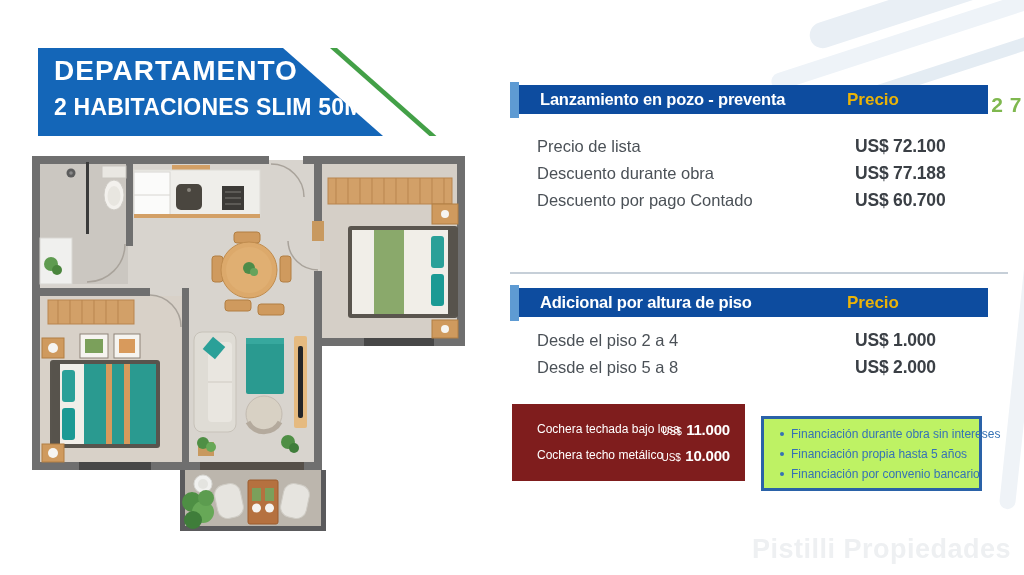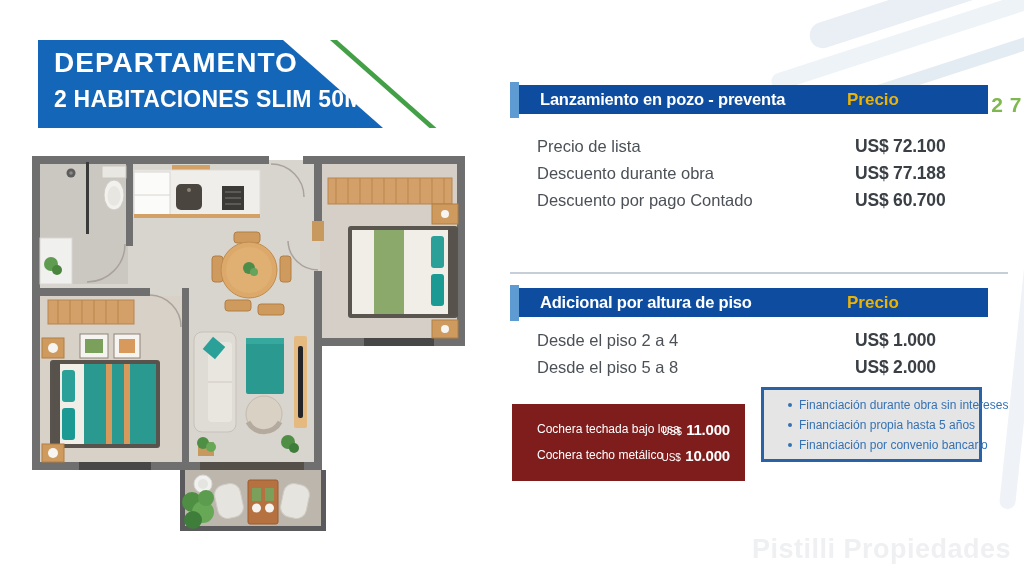--- a/index.html
+++ b/index.html
@@ -8,21 +8,21 @@
   #app { position:relative; width:1024px; height:575px; background:#ffffff; overflow:hidden; }
 
   
   .streak { position:absolute; border-radius:14px; z-index:0; }
   .streak.s1 { right:-40px; top:-14px; width:260px; height:26px; background:#e9eff5; transform:rotate(-18deg); }
   .streak.s2 { right:-60px; top:26px;  width:320px; height:17px; background:#eef3f8; transform:rotate(-18deg); }
   .streak.s3 { right:-24px; top:64px;  width:210px; height:13px; background:#e4ecf3; transform:rotate(-18deg); }
   .streak.s4 { right:-8px;  top:180px; width:16px;  height:330px; background:#eff3f7; transform:rotate(6deg); }
 
   
-  .banner { position:absolute; left:38px; top:40px; width:352px; height:88px; z-index:3; }
+  .banner { position:absolute; left:38px; top:48px; width:352px; height:88px; z-index:3; }
   .banner-blue { position:absolute; inset:0; background:#1466b8;
                  clip-path:polygon(0 0, 245px 0, 345px 100%, 0 100%); }
   .banner-green { position:absolute; left:292px; top:0; width:7px; height:88px;
                   background:#43a047; transform:skewX(48.5deg); transform-origin:top left; }
   .banner-line1 { position:absolute; left:16px; top:7px; color:#ffffff; font-size:28px;
                   font-weight:bold; letter-spacing:1px; }
   .banner-line2 { position:absolute; left:16px; top:46px; color:#ffffff; font-size:23px;
                   font-weight:bold; letter-spacing:0.2px; white-space:nowrap; }
 
   
@@ -48,23 +48,23 @@
   
   .parking { position:absolute; left:512px; top:404px; width:233px; height:77px; background:#7f1d1d;
              z-index:3; display:flex; flex-direction:column; justify-content:center; gap:7px; }
   .parking .prow { position:relative; height:19px; line-height:19px; }
   .parking .plabel { position:absolute; left:25px; color:#ffffff; font-size:12px; white-space:nowrap; }
   .parking .pvalue { position:absolute; right:15px; color:#ffffff; white-space:nowrap; }
   .parking .pcur { font-size:10px; font-weight:normal; }
   .parking .pamt { font-size:15px; font-weight:bold; letter-spacing:-0.2px; }
 
   
-  .financing { position:absolute; left:761px; top:387px; width:221px; height:75px; background:#e5e5e5;
+  .financing { position:absolute; left:761px; top:416px; width:221px; height:75px; background:#bef264;
                border:3px solid #2a62a8; z-index:3; display:flex; flex-direction:column;
-               justify-content:center; gap:6px; padding-left:24px; }
+               justify-content:center; gap:6px; padding-left:16px; }
   .fitem { position:relative; display:flex; align-items:center; gap:7px; }
   .fdot { width:4px; height:4px; border-radius:50%; background:#3572b5; flex:0 0 auto; }
   .ftext { color:#3572b5; font-size:12px; white-space:nowrap; }
 
   
   .watermark { position:absolute; left:752px; top:534px; color:#eef0f2; font-size:27px;
                font-weight:bold; letter-spacing:0.5px; z-index:2; white-space:nowrap; }
 
   
   .plan { position:absolute; left:22px; top:146px; width:450px; height:390px; z-index:2; }

